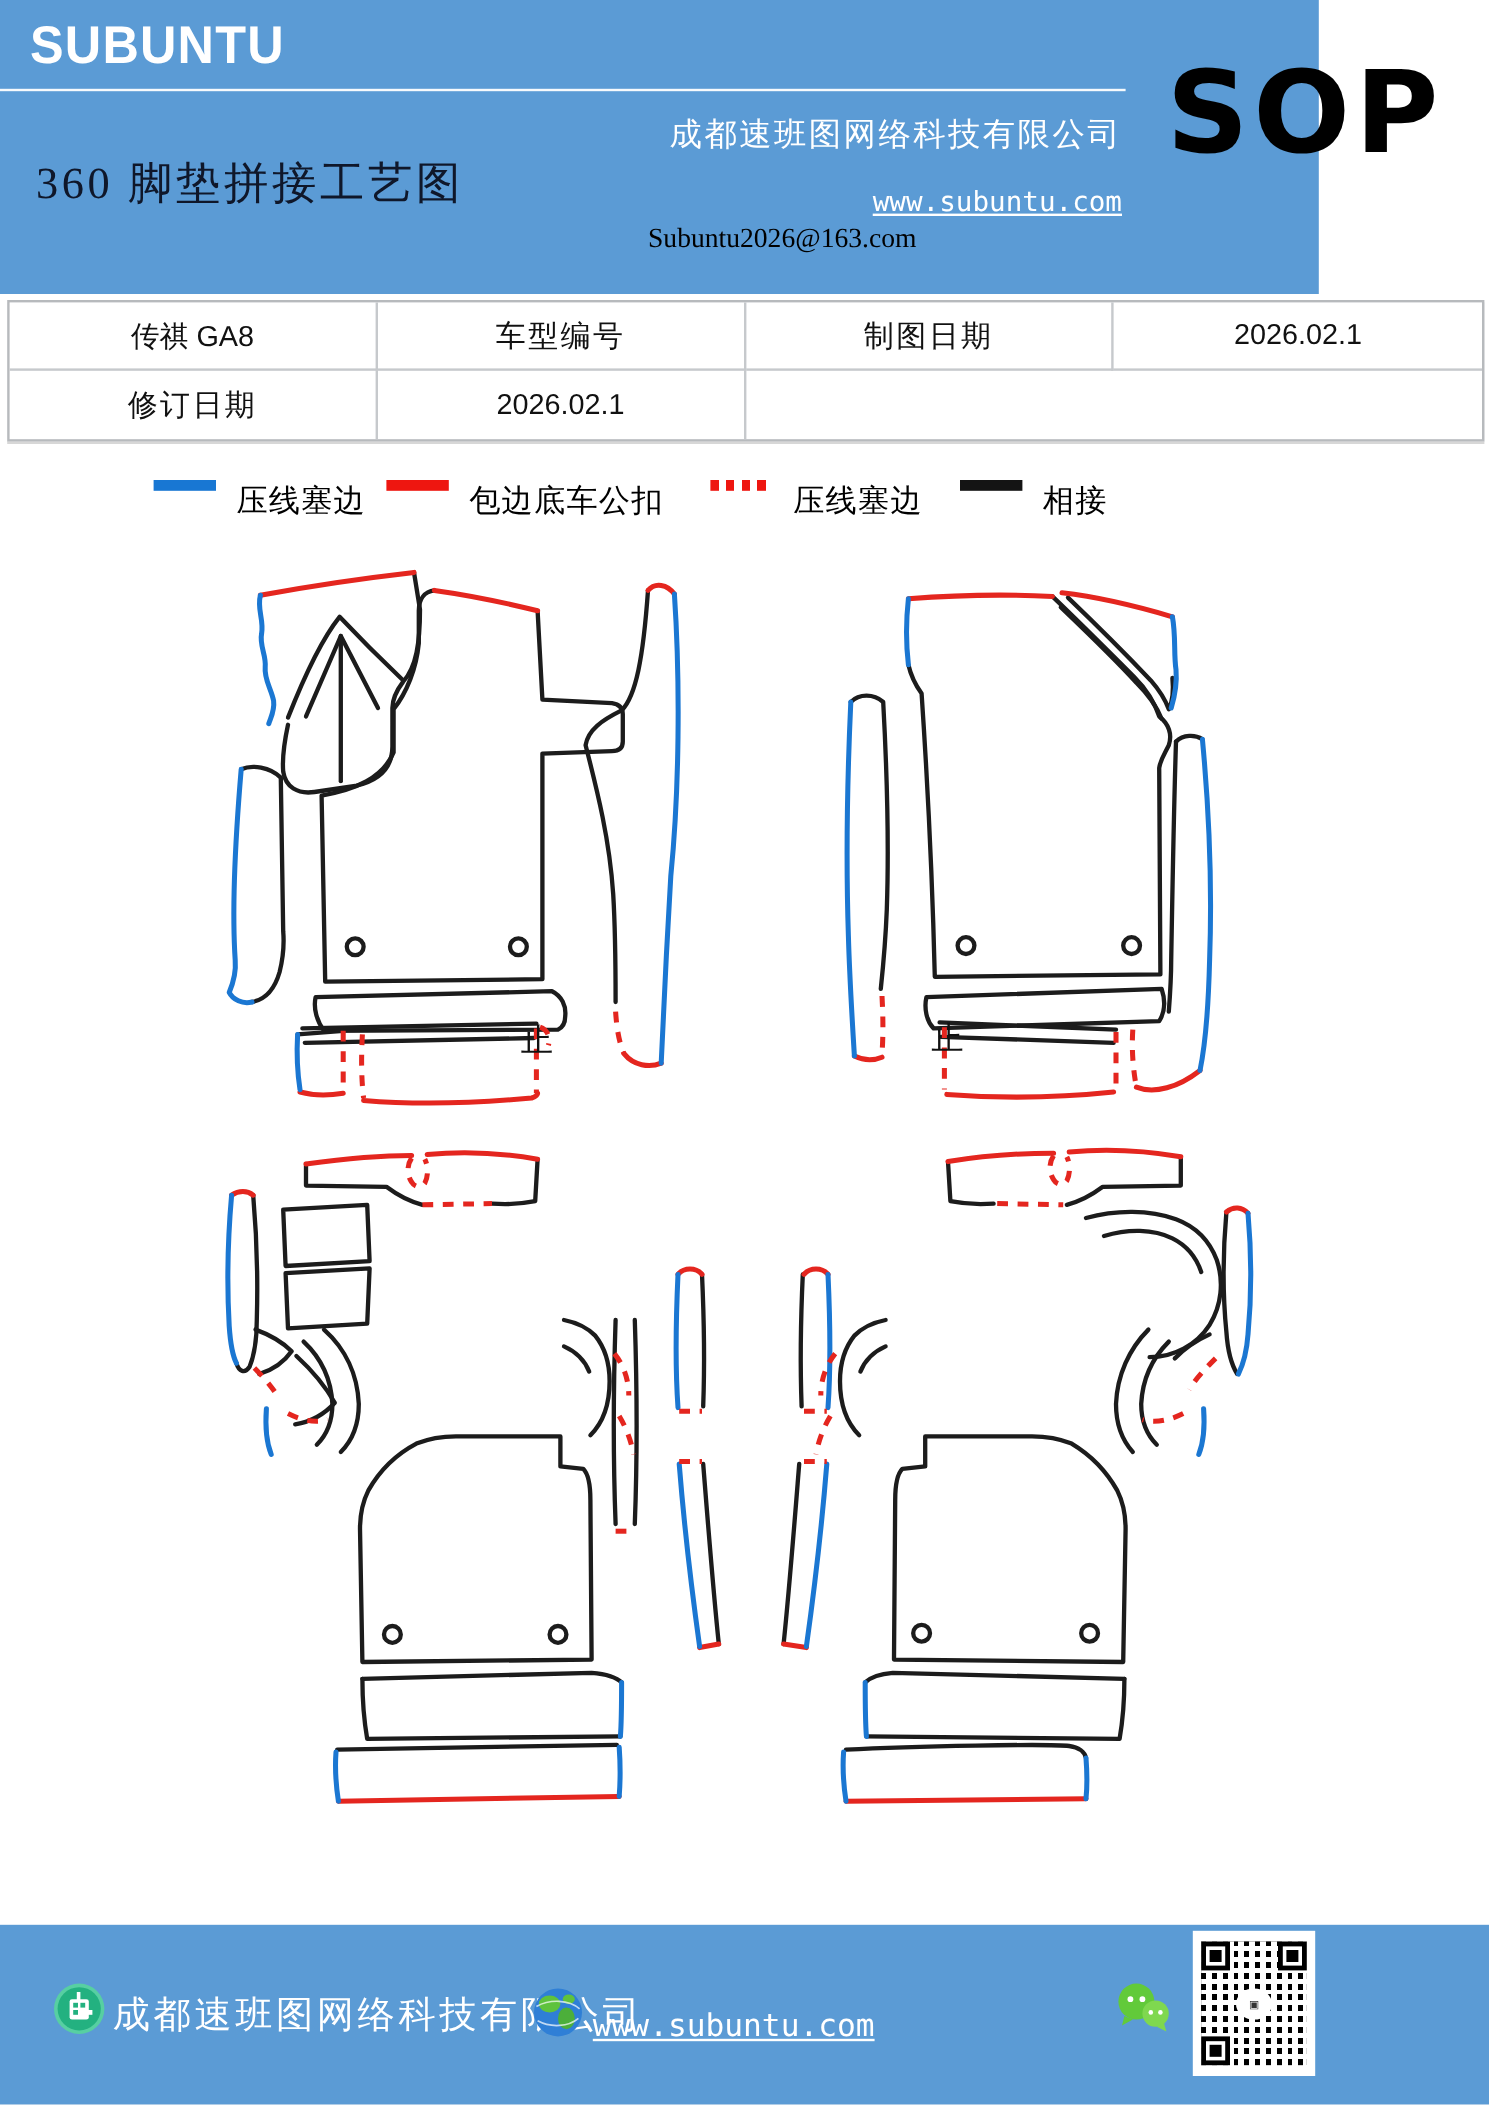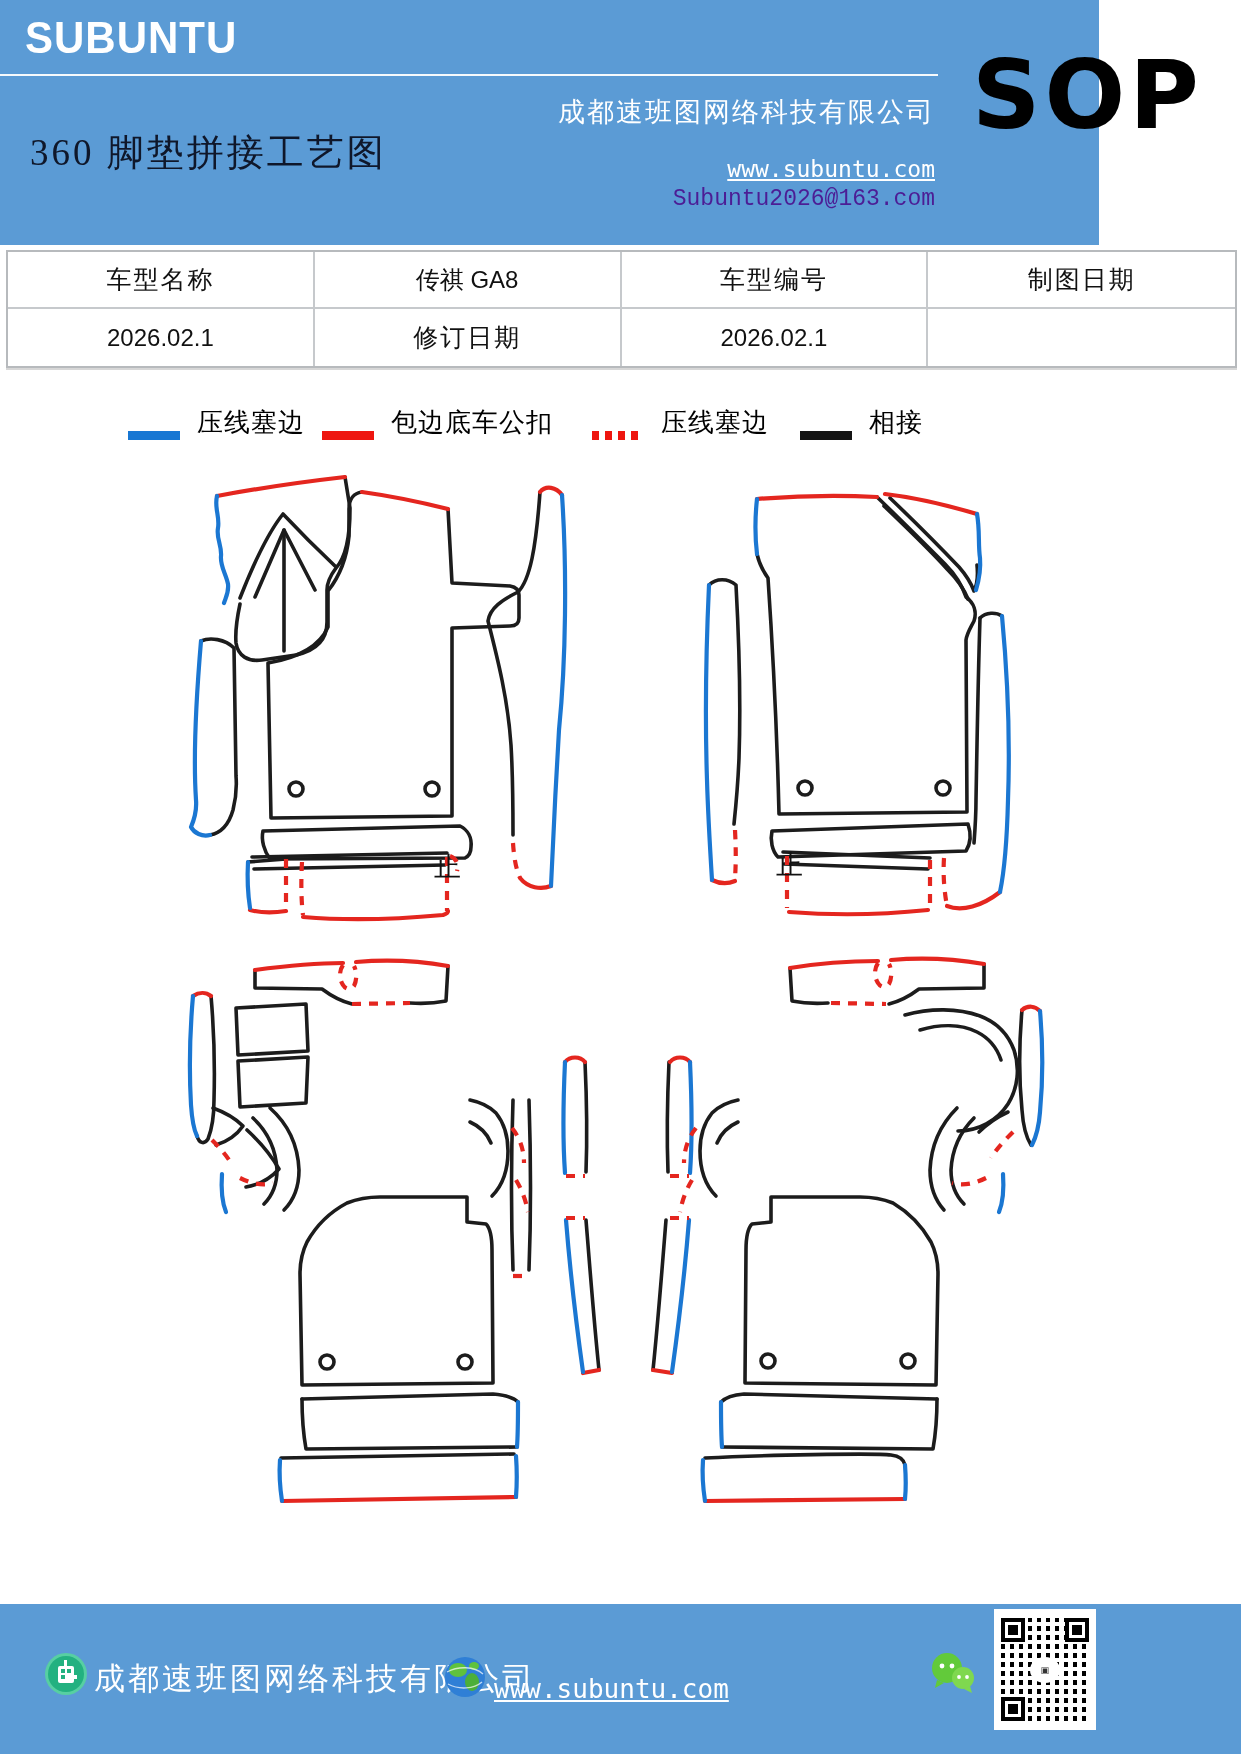--- a/index.html
+++ b/index.html
@@ -10,39 +10,39 @@
   .header{position:absolute;top:0;left:0;width:1099px;height:245px;background:#5b9bd5;}
   .logo{position:absolute;top:14px;left:25px;color:#fff;font-size:42px;font-weight:800;
         letter-spacing:1px;font-family:"Liberation Sans",sans-serif;transform:scaleY(1.05);}
   .hdr-line{position:absolute;top:74px;left:0;width:938px;height:2px;background:rgba(255,255,255,.95);}
   .doc-title{position:absolute;top:128px;left:30px;color:#0f172a;font-size:37px;
         font-family:"Liberation Serif",serif;letter-spacing:3px;}
   .hdr-company{position:absolute;top:94px;left:540px;width:395px;text-align:right;color:#fff;
         font-size:27px;font-family:"Liberation Serif",serif;letter-spacing:2px;}
   .hdr-site{position:absolute;top:156px;left:540px;width:395px;text-align:right;color:#fff;
         font-size:23px;font-family:"DejaVu Sans Mono",monospace;text-decoration:underline;}
-  .hdr-mail{position:absolute;top:186px;left:540px;width:395px;text-align:right;color:#4c1d95;
-        font-size:23px;font-family:Liberation Mono, monospace;}
+  .hdr-mail{position:absolute;top:186px;left:540px;width:395px;text-align:left;color:#000000;
+        font-size:23px;font-family:Liberation Serif, serif;}
   .sop{position:absolute;top:40px;left:972px;color:#000000;font-size:95px;font-weight:700;
         letter-spacing:4px;font-family:"DejaVu Sans",sans-serif;}
 
   
   .tbl{position:absolute;top:250px;left:6px;width:1227px;height:114px;background:#fff;
        border:2px solid #b7babd;box-shadow:0 2px 0 #d7d7d7;
        display:grid;grid-template-columns:1fr 1fr 1fr 1fr;grid-template-rows:1fr 1fr;}
   .cell{display:flex;align-items:center;justify-content:center;border-right:2px solid #c6c9cc;
         border-bottom:2px solid #c6c9cc;color:#111;}
   .cell:nth-child(4n){border-right:none;}
   .cell:nth-child(n+5){border-bottom:none;}
   .cell.lab{font-family:"Liberation Serif",serif;font-size:25px;letter-spacing:2px;}
   .cell.val{font-family:"Liberation Sans",sans-serif;font-size:24px;}
 
   
   .legend{position:absolute;top:400px;left:0;width:1241px;height:40px;}
-  .leg-item{position:absolute;top:0;height:40px;display:flex;align-items:flex-end;}
+  .leg-item{position:absolute;top:0;height:40px;display:flex;align-items:flex-start;}
   .leg-bar{display:inline-block;width:52px;height:9px;margin-right:17px;}
   .leg-bar.blue{background:#1877d3;}
   .leg-bar.red{background:#ee1610;}
   .leg-bar.dash{background:repeating-linear-gradient(90deg,#ee1610 0 7px,#ffffff 7px 13px);}
   .leg-bar.black{background:#141414;}
   .leg-lab{font-family:"Liberation Serif",serif;font-size:26px;color:#000;letter-spacing:1px;}
   .li0{left:128px;} .li1{left:322px;} .li2{left:592px;} .li3{left:800px;}
 
   
   svg.art{position:absolute;top:0;left:0;}
@@ -81,21 +81,20 @@
     <div class="logo">SUBUNTU</div>
     <div class="hdr-line"></div>
     <div class="doc-title">360 脚垫拼接工艺图</div>
     <div class="hdr-company">成都速班图网络科技有限公司</div>
     <div class="hdr-site">www.subuntu.com</div>
     <div class="hdr-mail">Subuntu2026@163.com</div>
     <div class="sop">SOP</div>
   </div>
 
   <div class="tbl">
-    <div class="cell lab">车型名称</div>
     <div class="cell val">传祺 GA8</div>
     <div class="cell lab">车型编号</div>
     <div class="cell lab">制图日期</div>
     <div class="cell val">2026.02.1</div>
     <div class="cell lab">修订日期</div>
     <div class="cell val">2026.02.1</div>
   </div>
 
   <div class="legend">
     <div class="leg-item li0">

